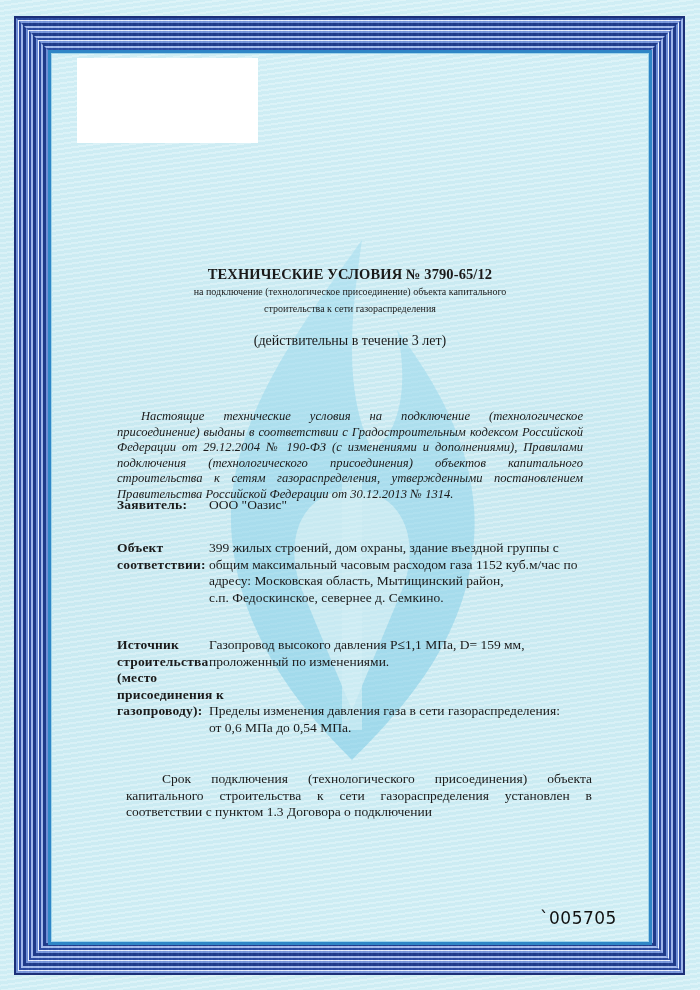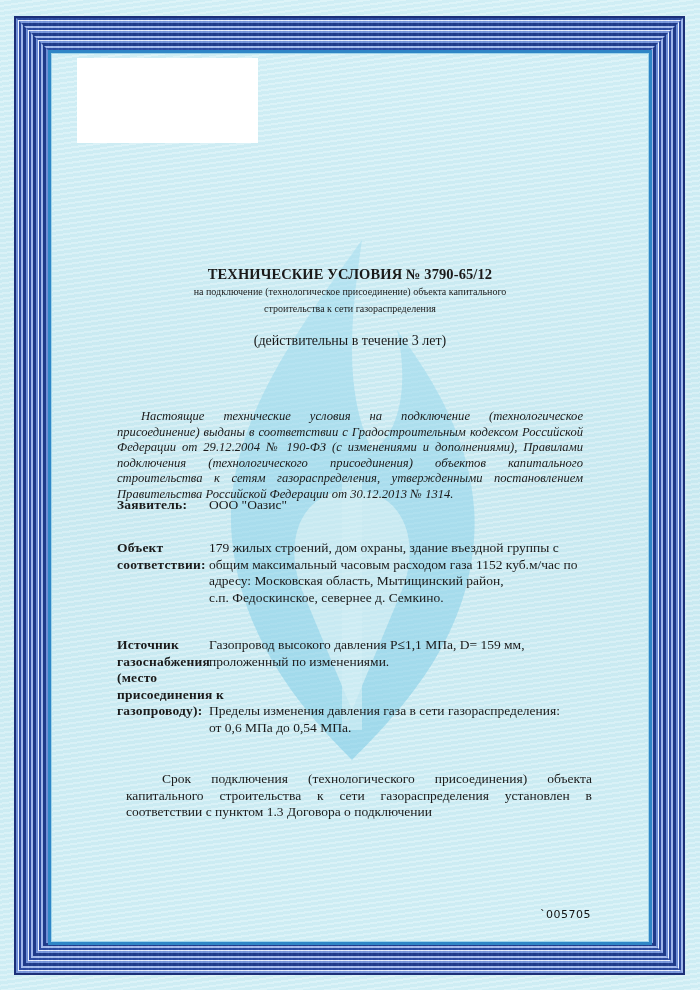--- a/index.html
+++ b/index.html
@@ -81,21 +81,21 @@
   .f-object { top: 540px; }
   .f-source { top: 637px; }
   .f-source .field-value p { margin: 0; }
   .f-source .gap { height: 33px; }
   .deadline {
     position: absolute; left: 117px; width: 466px; top: 771px;
     font-size: 13.5px; line-height: 16.5px; text-align: justify; text-indent: 36px; margin-left: 9px;
   }
   .serial {
     position: absolute; left: 540px; top: 908px; font-family: "DejaVu Sans", sans-serif;
-    font-size: 11px; letter-spacing: 0.5px; color: #111;
+    font-size: 17px; letter-spacing: 0.5px; color: #111;
   }
 </style>
 </head>
 <body>
 
 <div class="page-bg"></div>
 
 <svg class="watermark" viewBox="0 0 260 520">
   <defs>
     <linearGradient id="wm" x1="0" y1="0" x2="0" y2="1">
@@ -131,31 +131,31 @@
     <div class="field-label">Заявитель:</div>
     <div class="field-value">ООО "Оазис"</div>
   </div>
 
   <div class="field f-object">
     <div class="field-label">
       <div>Объект</div>
       <div>соответствии:</div>
     </div>
     <div class="field-value">
-      <div>179 жилых строений, дом охраны, здание въездной группы с</div>
+      <div>399 жилых строений, дом охраны, здание въездной группы с</div>
       <div>общим максимальный часовым расходом газа 1152 куб.м/час  по</div>
       <div>адресу: Московская область, Мытищинский район,</div>
       <div>с.п. Федоскинское, севернее д. Семкино.</div>
     </div>
   </div>
 
   <div class="field f-source">
     <div class="field-label" style="width:92px; white-space:nowrap;">
       <div>Источник</div>
-      <div>газоснабжения</div>
+      <div>строительства</div>
       <div>(место</div>
       <div>присоединения к</div>
       <div>газопроводу):</div>
     </div>
     <div class="field-value">
       <p>Газопровод высокого давления P≤1,1 МПа, D= 159 мм,</p>
       <p>проложенный по изменениями.</p>
       <div class="gap"></div>
       <p>Пределы изменения давления газа в сети газораспределения:</p>
       <p>от 0,6 МПа до 0,54 МПа.</p>

